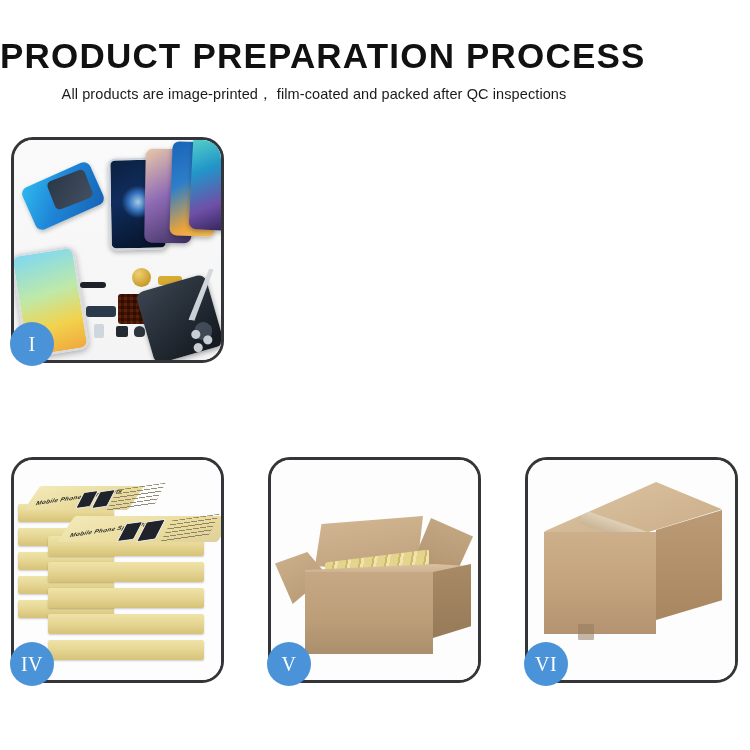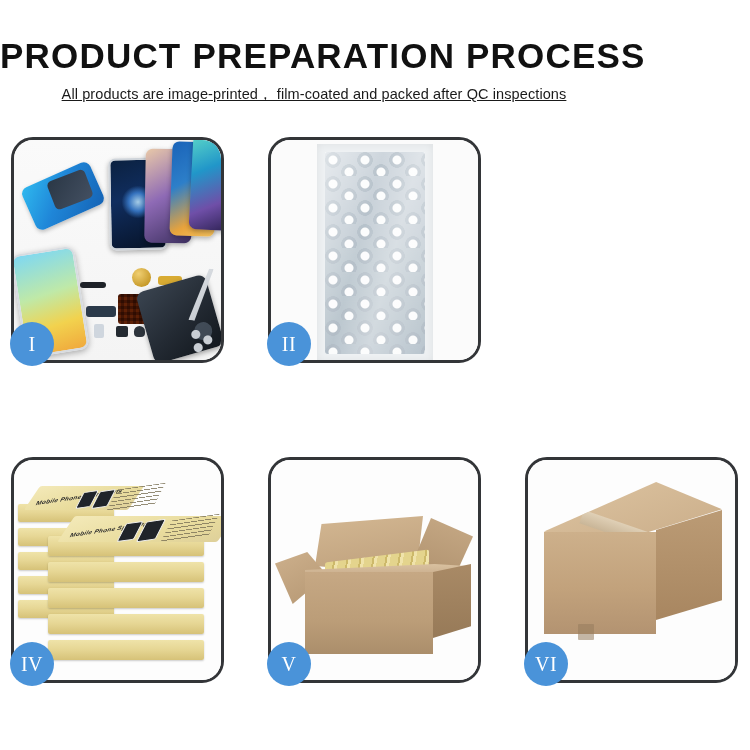--- a/index.html
+++ b/index.html
@@ -14,21 +14,20 @@
   .header{position:absolute;left:0;top:0;width:628px;text-align:center;}
   .title{
     font-family:"Liberation Sans",sans-serif;
     font-size:35px;font-weight:700;color:#111;
     letter-spacing:1.2px;margin-top:36px;white-space:nowrap;
   }
   .subtitle{
     font-family:"Liberation Sans",sans-serif;
     font-size:14.5px;color:#1a1a1a;margin-top:9px;white-space:nowrap;
     letter-spacing:.1px;
-    text-decoration:underline;
   }
 
   
   .grid{position:absolute;left:11px;top:137px;width:728px;}
   .row{display:flex;gap:44px;}
   .row + .row{margin-top:94px;}
   .panel{
     position:relative;width:213px;height:226px;
     border:3.5px solid #333538;border-radius:22px;
     background:#ffffff;box-sizing:border-box;overflow:visible;
@@ -281,29 +280,20 @@
             <div class="pt smC"></div>
             <div class="pt smD"></div>
           </div>
           <div class="housing"></div>
           <div class="tweez"></div>
           <div class="screws"></div>
         </div>
         <div class="badge">I</div>
       </div>
 
-      <div class="panel">
-        <div class="stage p2">
-          <div class="wrapsheet">
-            <div class="bubbles"></div>
-            <div class="bub-sheen"></div>
-          </div>
-        </div>
-        <div class="badge">II</div>
-      </div>
 
 
     </div>
 
     <div class="row">
 
       <div class="panel">
         <div class="stage p4">
           <div class="stack">
 

